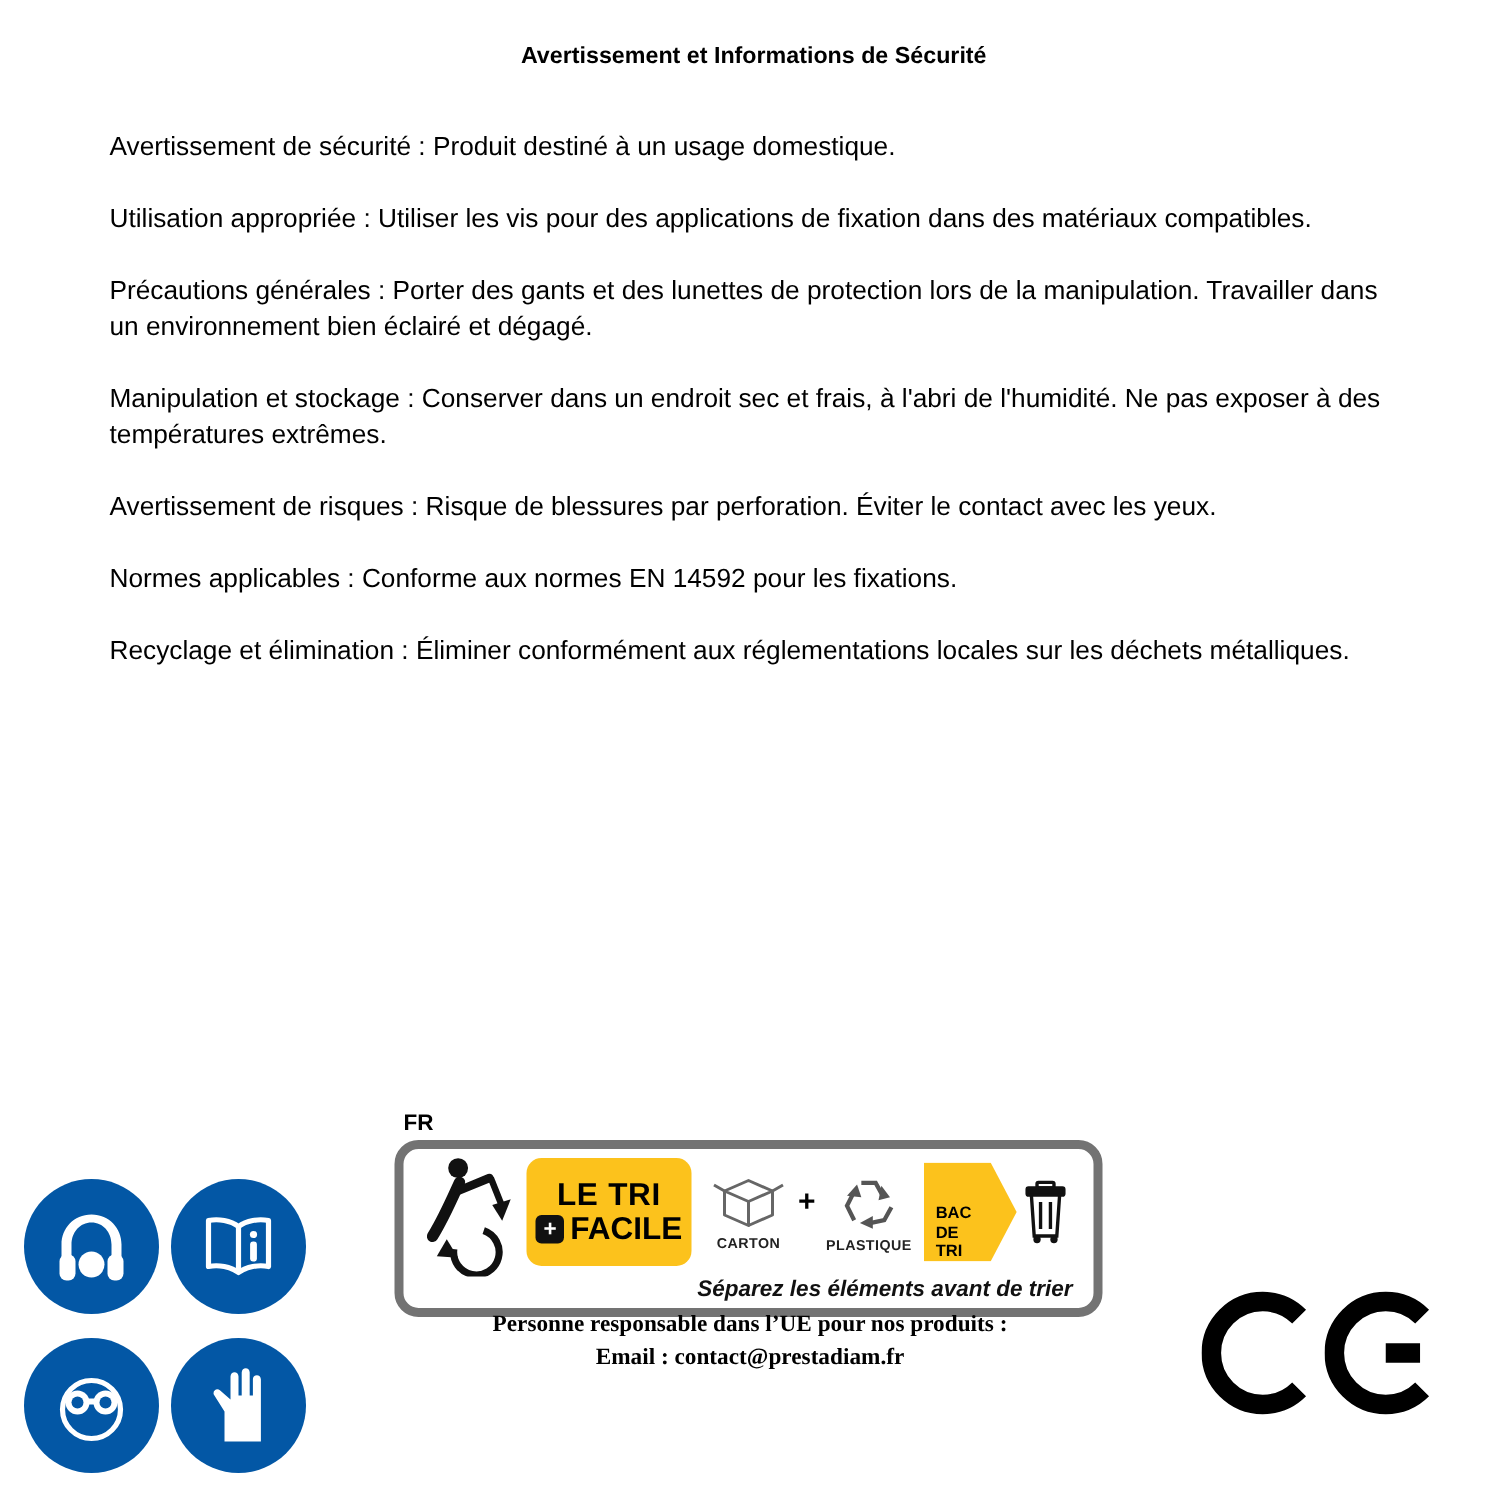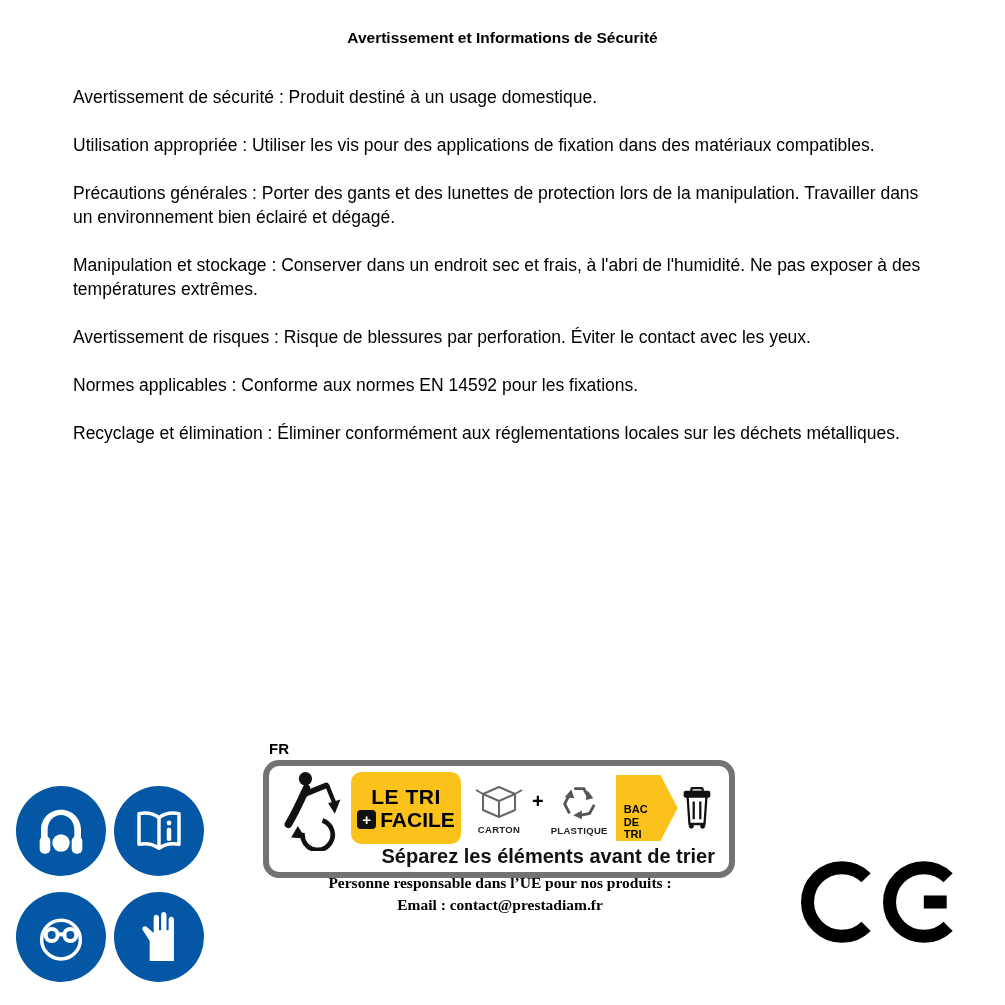--- a/index.html
+++ b/index.html
@@ -60,21 +60,21 @@
   .plus-sep{font-size:20px;font-weight:700;margin-top:-14px;}
   .bac-arrow{
     flex:0 0 auto;width:62px;height:66px;background:var(--tri-yellow);
     clip-path:polygon(0 0,72% 0,100% 50%,72% 100%,0 100%);
     display:flex;flex-direction:column;align-items:flex-start;justify-content:flex-end;
     padding-left:8px;font-size:11px;font-weight:800;line-height:1.15;margin-left:8px;
   }
   .bin{flex:0 0 auto;width:32px;height:44px;margin-left:3px;}
   .separate-note{
     position:absolute;right:14px;bottom:4px;
-    font-weight:700;font-size:20px;color:#111;
+    font-style:italic;font-weight:700;font-size:15px;color:#111;
   }
 
   
   .responsible{
     position:absolute;top:872px;left:253px;width:494px;text-align:center;
     font-weight:700;font-size:15.5px;line-height:21.5px;font-family:Liberation Serif, serif;
   }
 
   
   .ce-mark{position:absolute;left:801px;top:853px;display:flex;gap:8px;}

